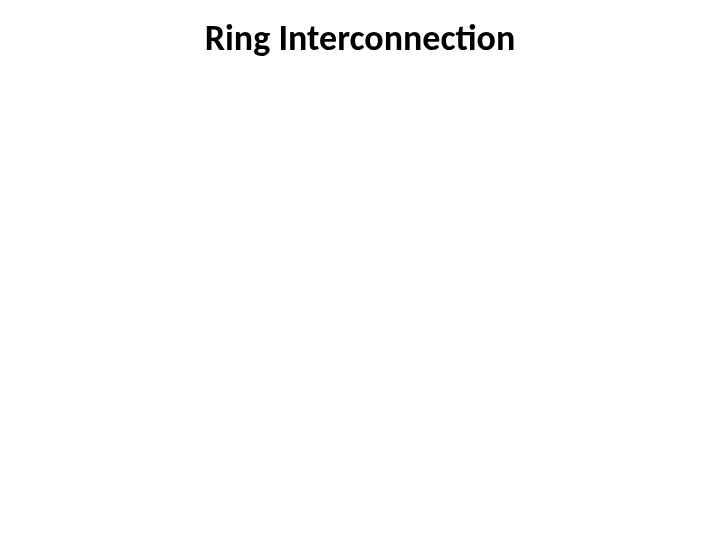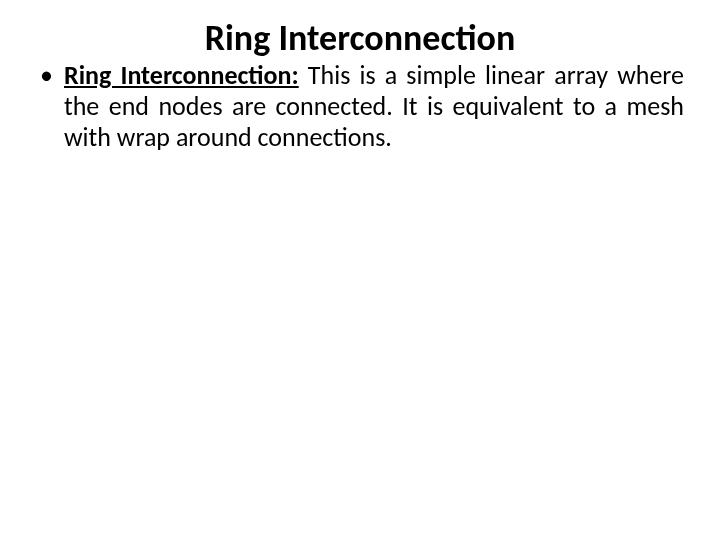--- a/index.html
+++ b/index.html
@@ -13,20 +13,21 @@
       background: #ffffff;
       font-family: Calibri, Arial, sans-serif;
       color: #000000;
       padding: 16px 36px 36px 36px;
       overflow: hidden;
     }
     .title {
       font-size: 36px;
       font-weight: 700;
       text-align: center;
+      margin-bottom: 16px;
     }
     ul {
       list-style: none;
     }
     li.bullet {
       position: relative;
       padding-left: 28px;
       font-size: 26px;
       line-height: 1.2;
       text-align: justify;
@@ -46,16 +47,13 @@
       font-weight: 700;
       text-decoration: underline;
     }
   </style>
 </head>
 <body>
 
 <h1 class="title">Ring Interconnection</h1>
 
 <ul>
-  <li class="bullet">
-    <span class="lead">Ring Interconnection:</span><span> This is a simple linear array where the end nodes are connected. It is equivalent to a mesh with wrap around connections.</span>
-  </li>
 </ul>
 
 </body></html>

